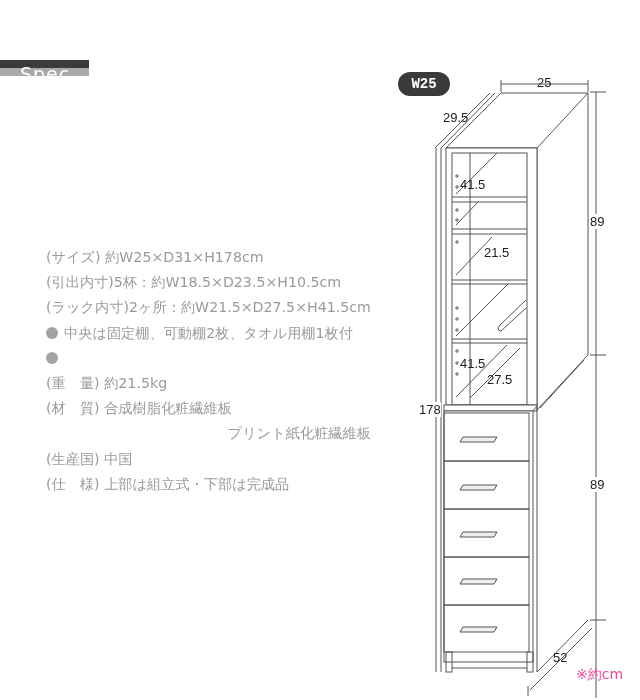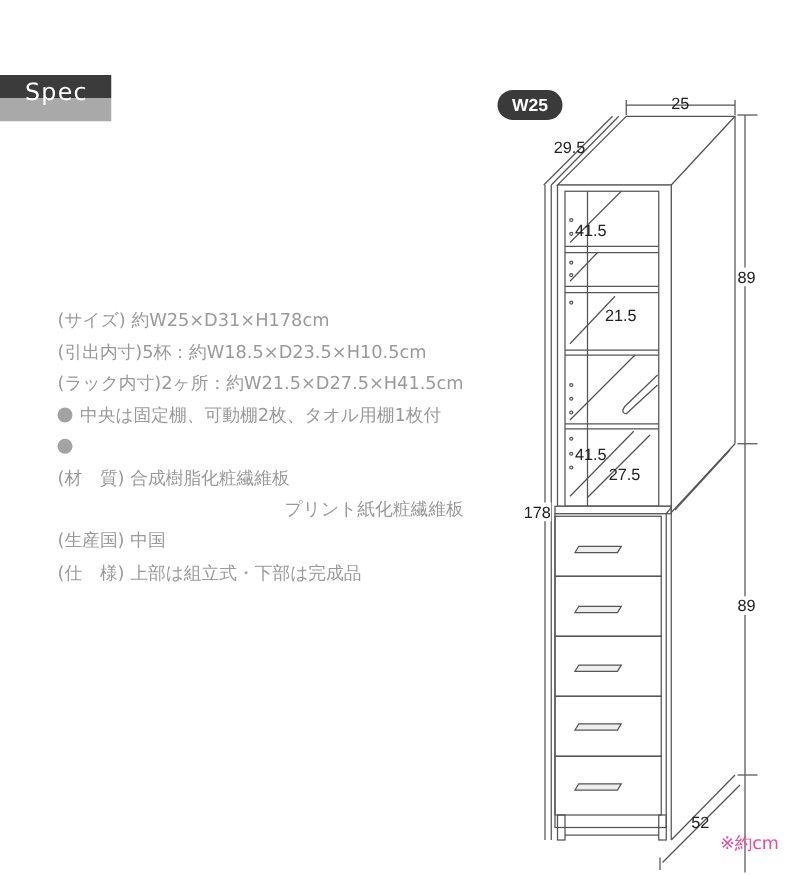--- a/index.html
+++ b/index.html
@@ -2,21 +2,21 @@
 <html><head>
   <meta charset="utf-8">
   <style>
     html, body { margin: 0; padding: 0; }
     body {
       width: 640px; height: 700px; position: relative; overflow: hidden;
       background: #ffffff;
       font-family: "DejaVu Sans", "Liberation Sans", sans-serif;
     }
     .spec-label {
-      position: absolute; left: 0; top: 60px; width: 89px; height: 37px;
+      position: absolute; left: 0; top: 60px; width: 89px; height: 16px;
       background: linear-gradient(to bottom, #3b3b3b 0%, #3b3b3b 50%, #a9a9a9 50%, #a9a9a9 100%);
       text-align: center;
     }
     .spec-label span {
       position: absolute; left: 20px; top: 3px;
       color: #ffffff; font-size: 19px; letter-spacing: 1px;
       font-family: "DejaVu Sans", sans-serif;
     }
     .spec-list {
       position: absolute; left: 46px; top: 245px;
@@ -25,21 +25,21 @@
     .spec-list .row { white-space: nowrap; height: 25.2px; }
     .spec-list .indent { padding-left: 70px; text-align: right; }
     .bullet {
       display: inline-block; width: 12px; height: 12px; border-radius: 50%;
       background: #a3a3a3; vertical-align: -1px; margin-right: 6px;
     }
     .badge {
       position: absolute; left: 398px; top: 72px; width: 52px; height: 24px;
       border-radius: 12px; background: #3a3a3a; color: #fff;
       font-size: 14px; font-weight: bold; text-align: center; line-height: 24px;
-      font-family: Liberation Sans, sans-serif;
+      font-family: Liberation Mono, monospace;
     }
     .drawing { position: absolute; left: 0; top: 0; }
     .dim {
       position: absolute; font-family: "Liberation Sans", sans-serif;
       font-size: 13px; color: #222; background: transparent;
     }
     .unit-note {
       position: absolute; left: 576px; top: 666px;
       font-size: 14px; color: #ec4899;
     }
@@ -50,20 +50,21 @@
 <div class="spec-label">
   <span>Spec</span>
 </div>
 
 <div class="spec-list">
   <div class="row">(サイズ) 約W25×D31×H178cm</div>
   <div class="row">(引出内寸)5杯：約W18.5×D23.5×H10.5cm</div>
   <div class="row">(ラック内寸)2ヶ所：約W21.5×D27.5×H41.5cm</div>
   <div class="row"><span class="bullet"></span><span>中央は固定棚、可動棚2枚、タオル用棚1枚付</span></div>
   <div class="row"><span class="bullet"></span></div>
+  <div class="row">(重　量) 約21.5kg</div>
   <div class="row">(材　質) 合成樹脂化粧繊維板</div>
   <div class="row indent">プリント紙化粧繊維板</div>
   <div class="row">(生産国) 中国</div>
   <div class="row">(仕　様) 上部は組立式・下部は完成品</div>
 </div>
 
 <div class="badge">W25</div>
 
 <svg class="drawing" width="640" height="700" xmlns="http://www.w3.org/2000/svg">
   <g stroke="#555" stroke-width="1" fill="none">

